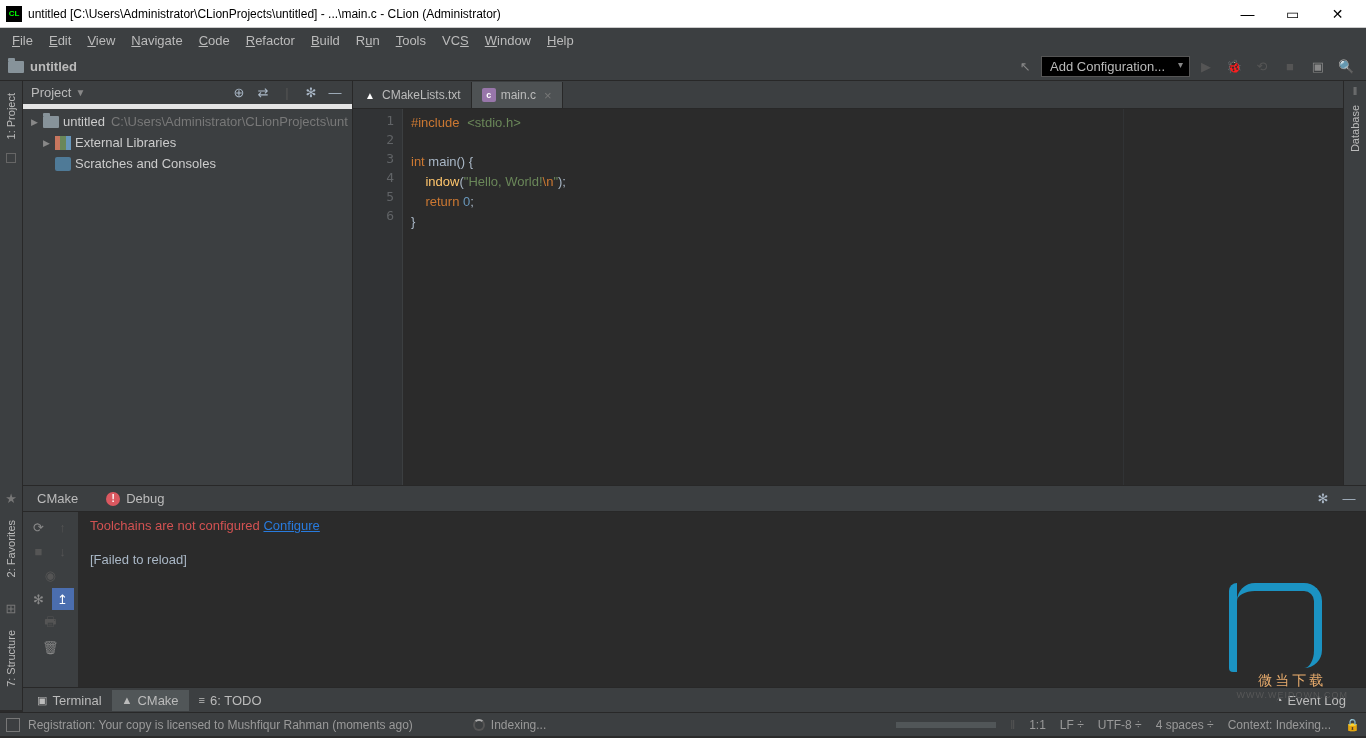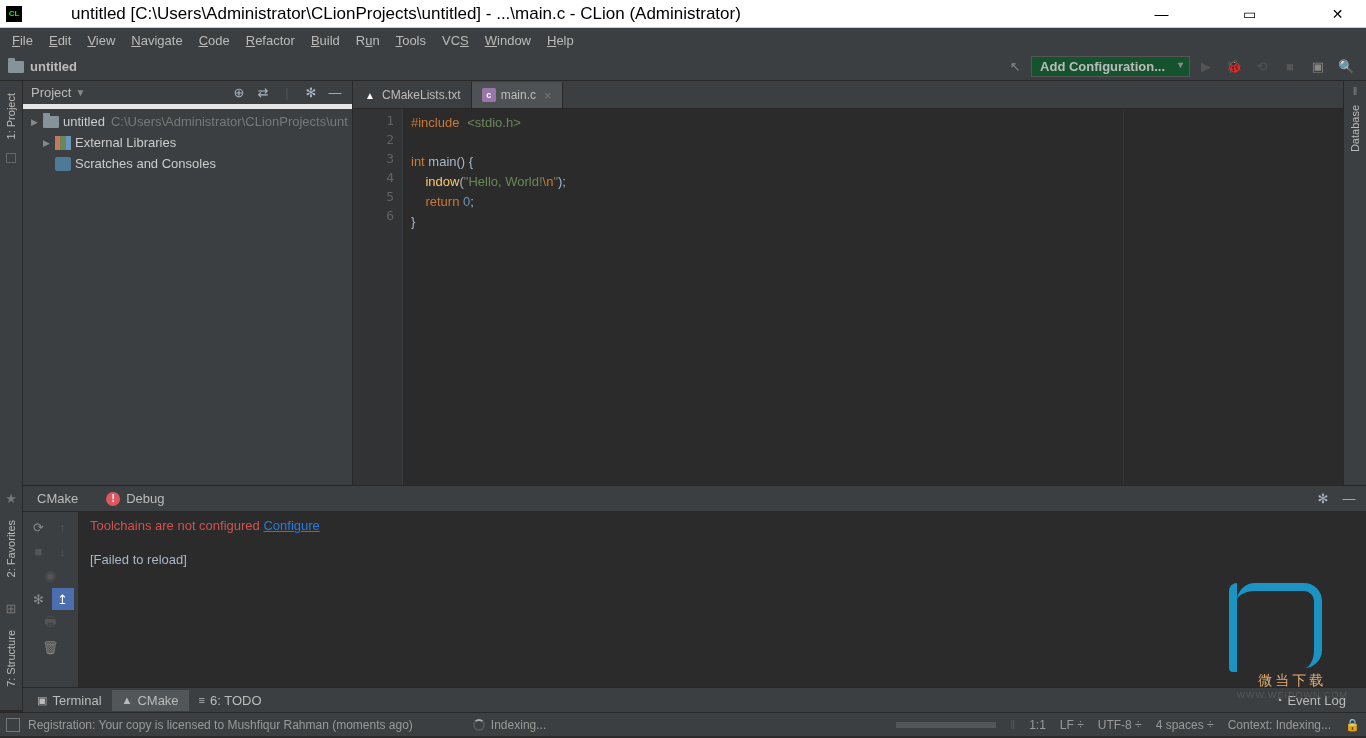--- a/index.html
+++ b/index.html
@@ -1,36 +1,36 @@
 <!DOCTYPE html>
 <html><head>
 <meta charset="utf-8">
 <style>
 * { margin:0; padding:0; box-sizing:border-box; font-family:"Segoe UI",Arial,sans-serif; -webkit-font-smoothing:antialiased; }
 body { background:#2b2b2b; color:#bbb; font-size:13px; overflow:hidden; width:1366px; height:738px; }
 
 
-.titlebar { height:28px; background:#fff; display:flex; align-items:center; padding:0 6px; border-bottom:1px solid #ccc;gap:43px; }
+.titlebar { height:28px; background:#fff; display:flex; align-items:center; padding:0 6px; border-bottom:1px solid #ccc; }
 .titlebar .app-icon { width:16px; height:16px; background:#000; color:#0f0; font-size:8px; display:flex; align-items:center; justify-content:center; font-weight:bold; margin-right:6px; }
-.titlebar .tb-title { color:#000; font-size:17px; flex:1; }
+.titlebar .tb-title { color:#000; font-size:12px; flex:1; }
 .titlebar .win-btn { width:45px; height:28px; display:flex; align-items:center; justify-content:center; color:#000; font-size:14px; }
 
 
 .menubar { height:25px; background:#3c3f41; display:flex; align-items:center; padding:0 4px; }
 .menubar .menu { padding:2px 8px; color:#bbb; cursor:pointer; }
 .menubar .menu u { text-decoration:underline; }
 
 
 .navbar { height:28px; background:#3c3f41; display:flex; align-items:center; padding:0 8px; border-bottom:1px solid #282828; }
 .navbar .folder-icon { width:16px; height:12px; background:#87939a; margin-right:6px; border-radius:1px; position:relative; }
 .navbar .folder-icon::before { content:''; position:absolute; top:-3px; left:0; width:7px; height:3px; background:#87939a; border-radius:1px 1px 0 0; }
 .navbar .crumb { color:#bbb; font-weight:bold; }
 .navbar .nav-actions { margin-left:auto; display:flex; align-items:center; gap:4px; }
 .nav-btn { width:24px; height:24px; display:flex; align-items:center; justify-content:center; color:#888; cursor:pointer; }
-.nav-config { border:1px solid #555; background:#14532d; color:#bbb; padding:2px 24px 2px 8px; position:relative; cursor:pointer;font-weight:bold; }
+.nav-config { border:1px solid #555; background:#000000; color:#bbb; padding:2px 24px 2px 8px; position:relative; cursor:pointer; }
 .nav-config::after { content:'▾'; position:absolute; right:6px; font-size:10px; color:#888; }
 
 
 .main { display:flex; height:404px; }
 .left-gutter { width:23px; background:#3c3f41; border-right:1px solid #282828; display:flex; flex-direction:column; align-items:center; padding-top:4px; }
 .gutter-tab { writing-mode:vertical-rl; transform:rotate(180deg); padding:8px 2px; font-size:11px; color:#bbb; cursor:pointer; position:relative; }
 .gutter-sq { width:10px; height:10px; border:1px solid #666; margin-top:6px; }
 
 
 .project-panel { width:330px; background:#3c3f41; border-right:1px solid #282828; display:flex; flex-direction:column; }

